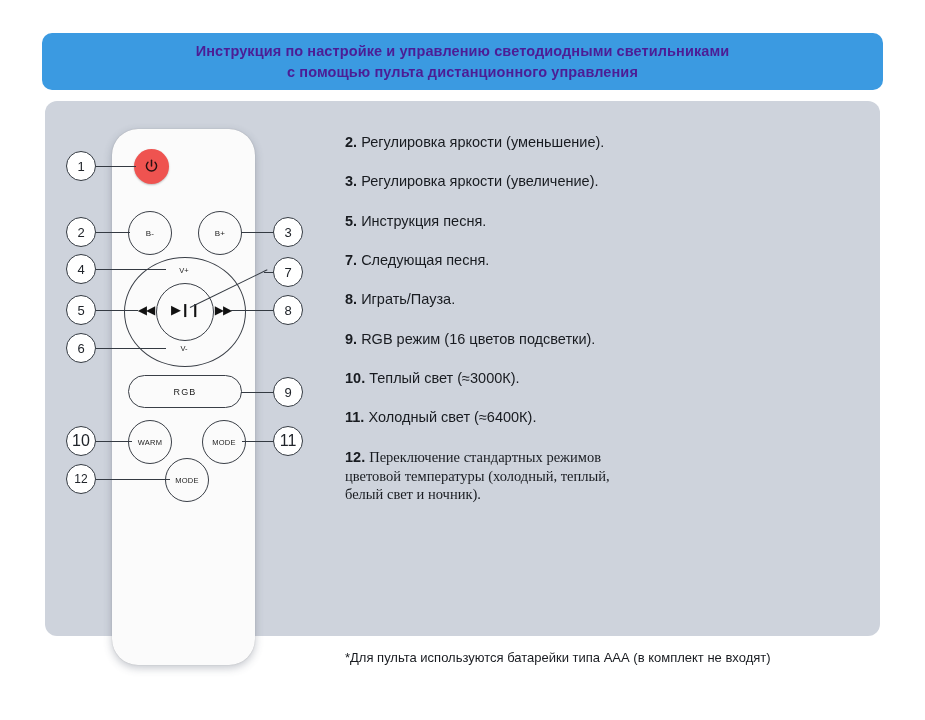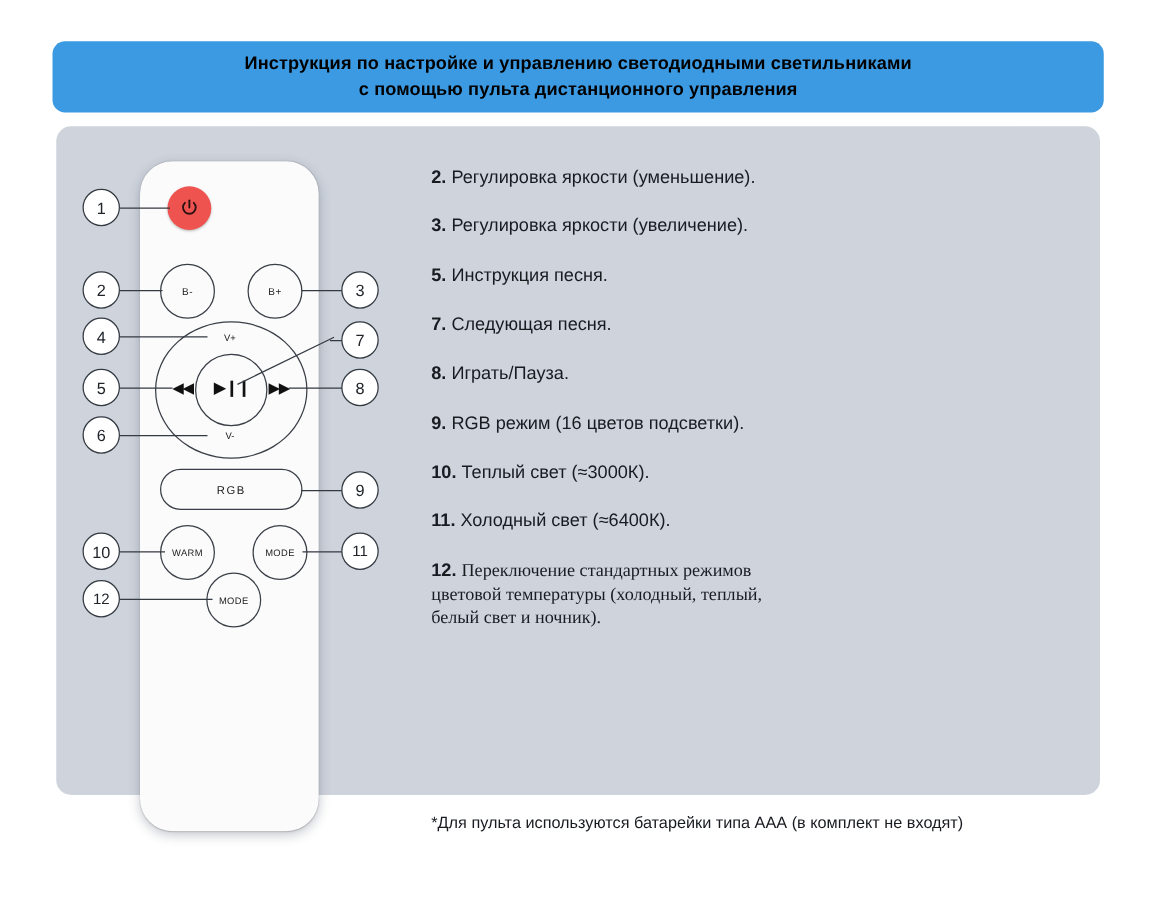--- a/index.html
+++ b/index.html
@@ -23,21 +23,21 @@
     width: 841px;
     height: 57px;
     background: #3b9ae1;
     border-radius: 10px;
     display: flex;
     align-items: center;
     justify-content: center;
     box-sizing: border-box;
   }
   #header-title {
-    color: #000000;
+    color: #4c1d95;
     font-size: 14.5px;
     font-weight: bold;
     line-height: 1.42;
     text-align: center;
     letter-spacing: 0.1px;
     white-space: pre-line;
   }
 
   
   #content-card {
@@ -290,24 +290,24 @@
   </div>
 <div class="callout" style="left:273px; top:257px;">
     <span>7</span>
   </div>
 <div class="callout" style="left:273px; top:295px;">
     <span>8</span>
   </div>
 <div class="callout" style="left:273px; top:377px;">
     <span>9</span>
   </div>
-<div class="callout" style="left:66px;  top:426px; font-size:13px;">
+<div class="callout" style="left:66px;  top:426px; font-size:16px;">
     <span>10</span>
   </div>
-<div class="callout" style="left:273px; top:426px; font-size:12px;">
+<div class="callout" style="left:273px; top:426px; font-size:16px;">
     <span>11</span>
   </div>
 <div class="callout" style="left:66px;  top:464px; font-size:12px;">
     <span>12</span>
   </div>
 
 <div id="instruction-list">
   <div class="instr-item">
     <span class="instr-num">2.</span>
     <span class="instr-text">Регулировка яркости (уменьшение).</span>

